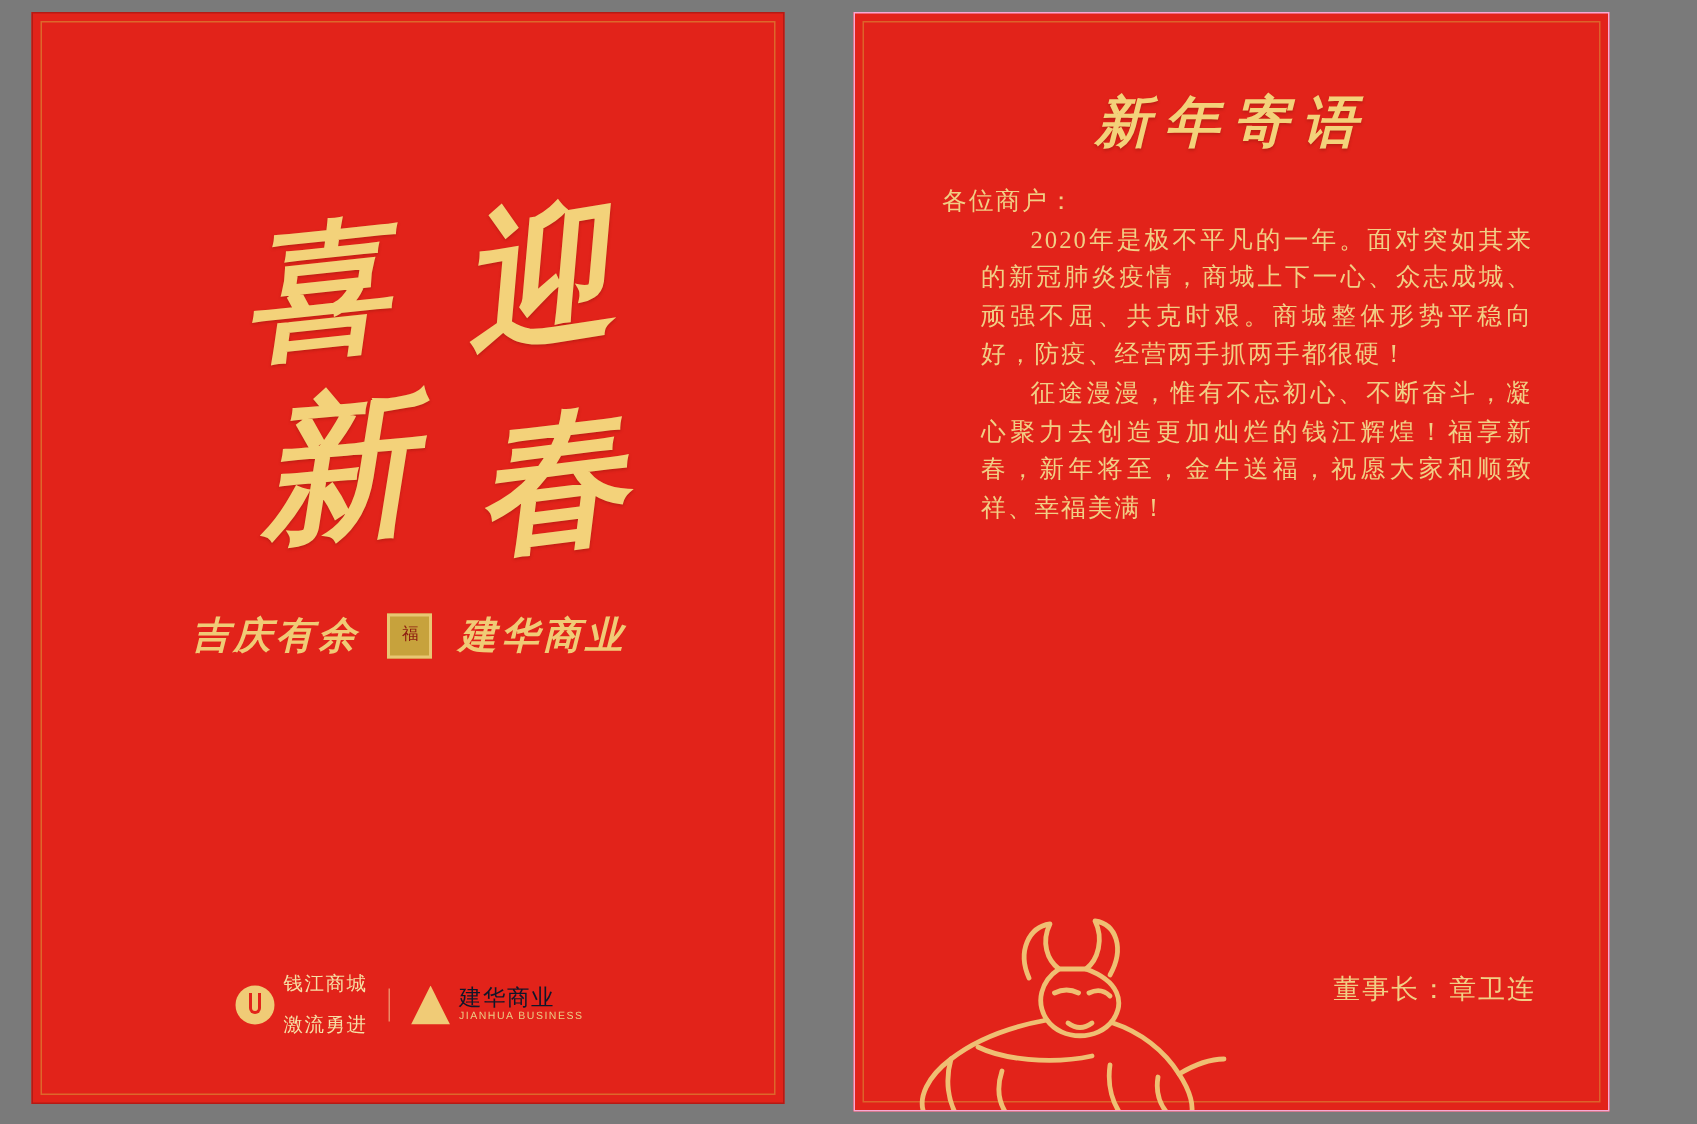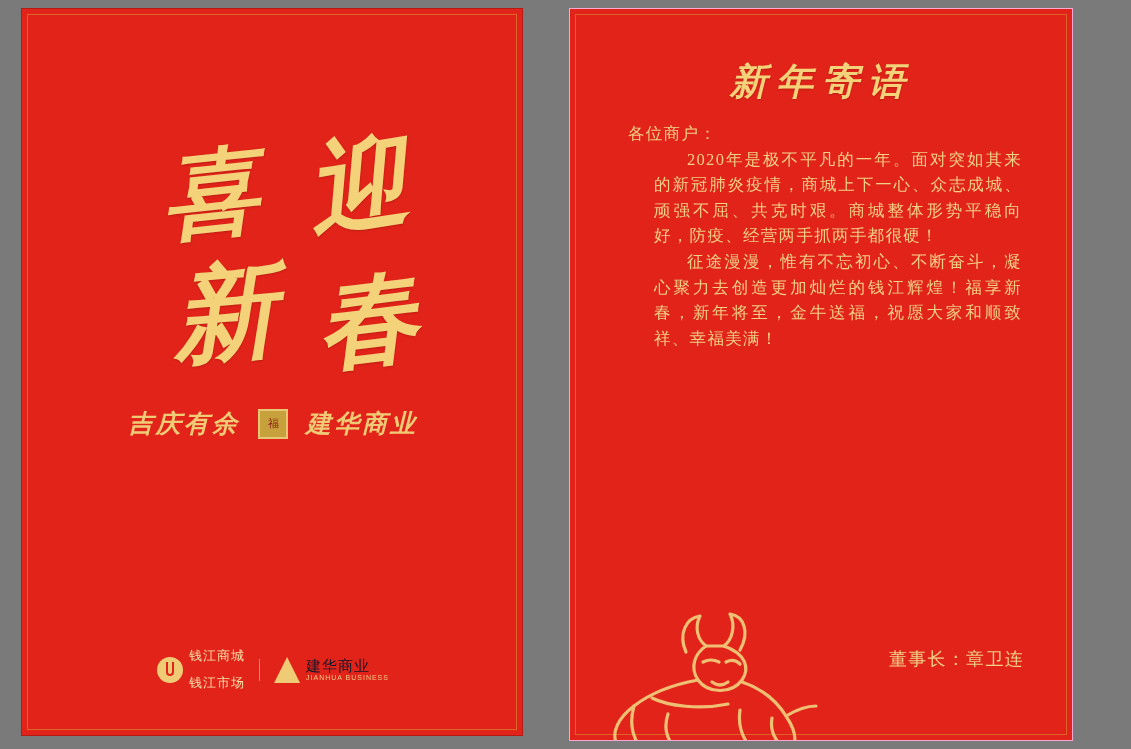--- a/index.html
+++ b/index.html
@@ -255,21 +255,21 @@
     <div class="sub-text">吉庆有余</div>
     <div class="seal">福</div>
     <div class="sub-text">建华商业</div>
   </div>
 
   <div class="logos">
     <div class="logo-unit">
       <div class="logo-mark-a"></div>
       <div class="logo-txt-2">
         <span>钱江商城</span>
-        <span>钱江市场</span>
+        <span>激流勇进</span>
       </div>
     </div>
     <div class="logo-div"></div>
     <div class="logo-unit">
       <div class="logo-mark-b"></div>
       <div class="logo-txt-1">
         <span class="big">建华商业</span>
         <span class="small">JIANHUA BUSINESS</span>
       </div>
     </div>

